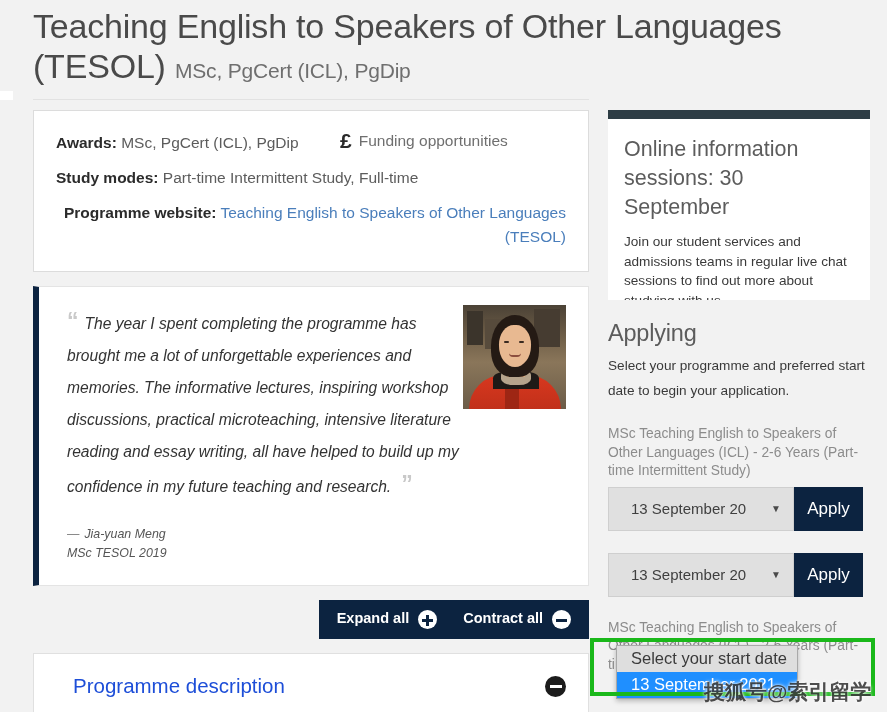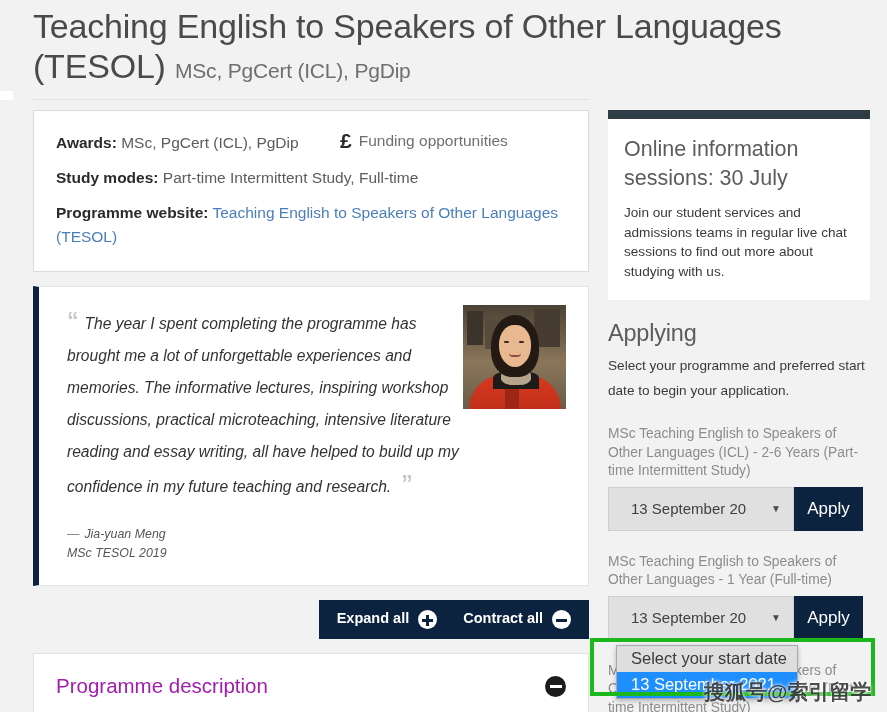--- a/index.html
+++ b/index.html
@@ -69,21 +69,21 @@
     border: 1px solid #dcdcdc;
     padding: 20px 22px 22px 22px;
   }
   .info-row {
     font-size: 15.5px;
     line-height: 24px;
     color: #3a3a3a;
     margin-bottom: 11px;
     position: relative;
   }
-  .info-row:last-child { margin-bottom: 0; }
+  .info-row:last-child { margin-bottom: 0; text-align: right; }
   .info-label { font-weight: 700; color: #2b2b2b; }
   .info-value { color: #5c5c5c; }
   .info-link { color: #4a7ebb; text-decoration: none; }
   .funding {
     position: absolute;
     left: 284px;
     top: -2px;
     font-size: 15.5px;
     color: #6f6f6f;
     white-space: nowrap;
@@ -259,21 +259,22 @@
     display: flex;
     align-items: center;
     justify-content: space-between;
     padding: 20px 22px 18px 22px;
     border-bottom: 1px solid #e6e6e6;
     cursor: pointer;
   }
   .accordion-title {
     font-size: 20.5px;
     font-weight: 400;
-    color: #a21caf;
+    color: #1d4ed8;
+    margin-left: 17px;
   }
   .circ-icon.dark {
     width: 21px; height: 21px;
     background: #1c1c1c;
   }
   .circ-icon.dark::before {
     left: 4.5px; top: 9.5px; width: 12px; height: 3px; background: #ffffff;
   }
 
   
@@ -486,42 +487,41 @@
       <span class="circ-icon dark"></span>
     </div>
 
   </div>
 
 </div>
 
 <div class="right-col">
 
   <div class="promo-card">
-    <div class="promo-title">Online information sessions: 30 July</div>
+    <div class="promo-title">Online information sessions: 30 September</div>
     <div class="promo-text">Join our student services and admissions teams in regular live chat sessions to find out more about studying with us.</div>
 
   </div>
 
   <div class="applying">
     <div class="applying-title">Applying</div>
     <div class="applying-sub">Select your programme and preferred start date to begin your application.</div>
 
     <div class="programme-block">
       <div class="programme-label">MSc Teaching English to Speakers of Other Languages (ICL) - 2-6 Years (Part-time Intermittent Study)</div>
       <div class="start-row">
         <div class="start-select">
           <span>13 September 20</span>
           <span class="select-caret">▼</span>
         </div>
         <div class="apply-btn">Apply</div>
       </div>
     </div>
 
     <div class="programme-block">
-      <div class="programme-label">MSc Teaching English to Speakers of Other Languages - 1 Year (Full-time)</div>
       <div class="start-row">
         <div class="start-select">
           <span>13 September 20</span>
           <span class="select-caret">▼</span>
         </div>
         <div class="apply-btn">Apply</div>
       </div>
     </div>
 
     <div class="programme-block">

